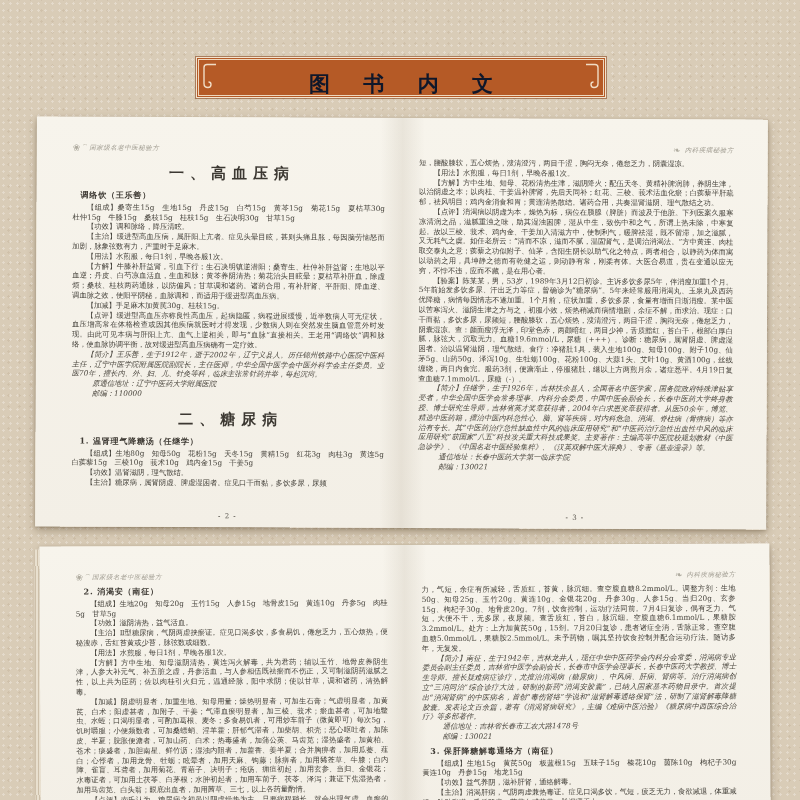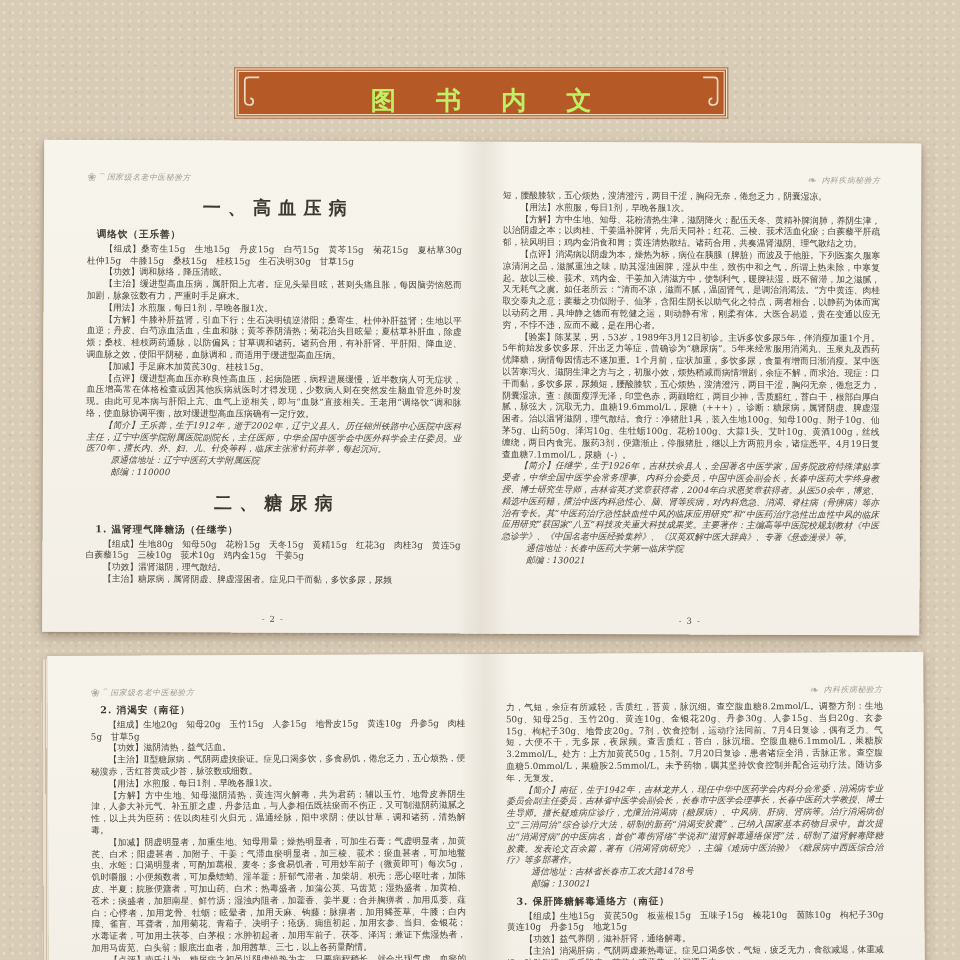--- a/index.html
+++ b/index.html
@@ -16,21 +16,21 @@
   }
   
   .banner {
     position:absolute; left:196px; top:57px; width:410px; height:41px;
     background:#b55a26;
     border:1px solid #f4e4ce;
     box-shadow: 0 0 0 1px rgba(130,60,20,.55), inset 0 0 0 1px #b55a26, inset 0 0 0 2px rgba(244,228,206,.9);
     display:flex; align-items:center; justify-content:center;
   }
   .banner-title {
-    color:#bef264; font-size:21px; font-weight:bold; letter-spacing:13px;
+    color:#0f172a; font-size:21px; font-weight:bold; letter-spacing:13px;
     font-family:"DejaVu Sans","Liberation Sans",sans-serif;
     text-indent:13px; white-space:nowrap;margin-top:12px;
   }
   .banner-orn { position:absolute; top:50%; transform:translateY(-50%); opacity:.95; }
   .banner-orn.left  { left:5px; }
   .banner-orn.right { right:5px; transform:translateY(-50%) scaleX(-1); }
   
   .spread {
     position:absolute; display:flex;
     background:linear-gradient(180deg,#f7f4ec,#f3efe6);

